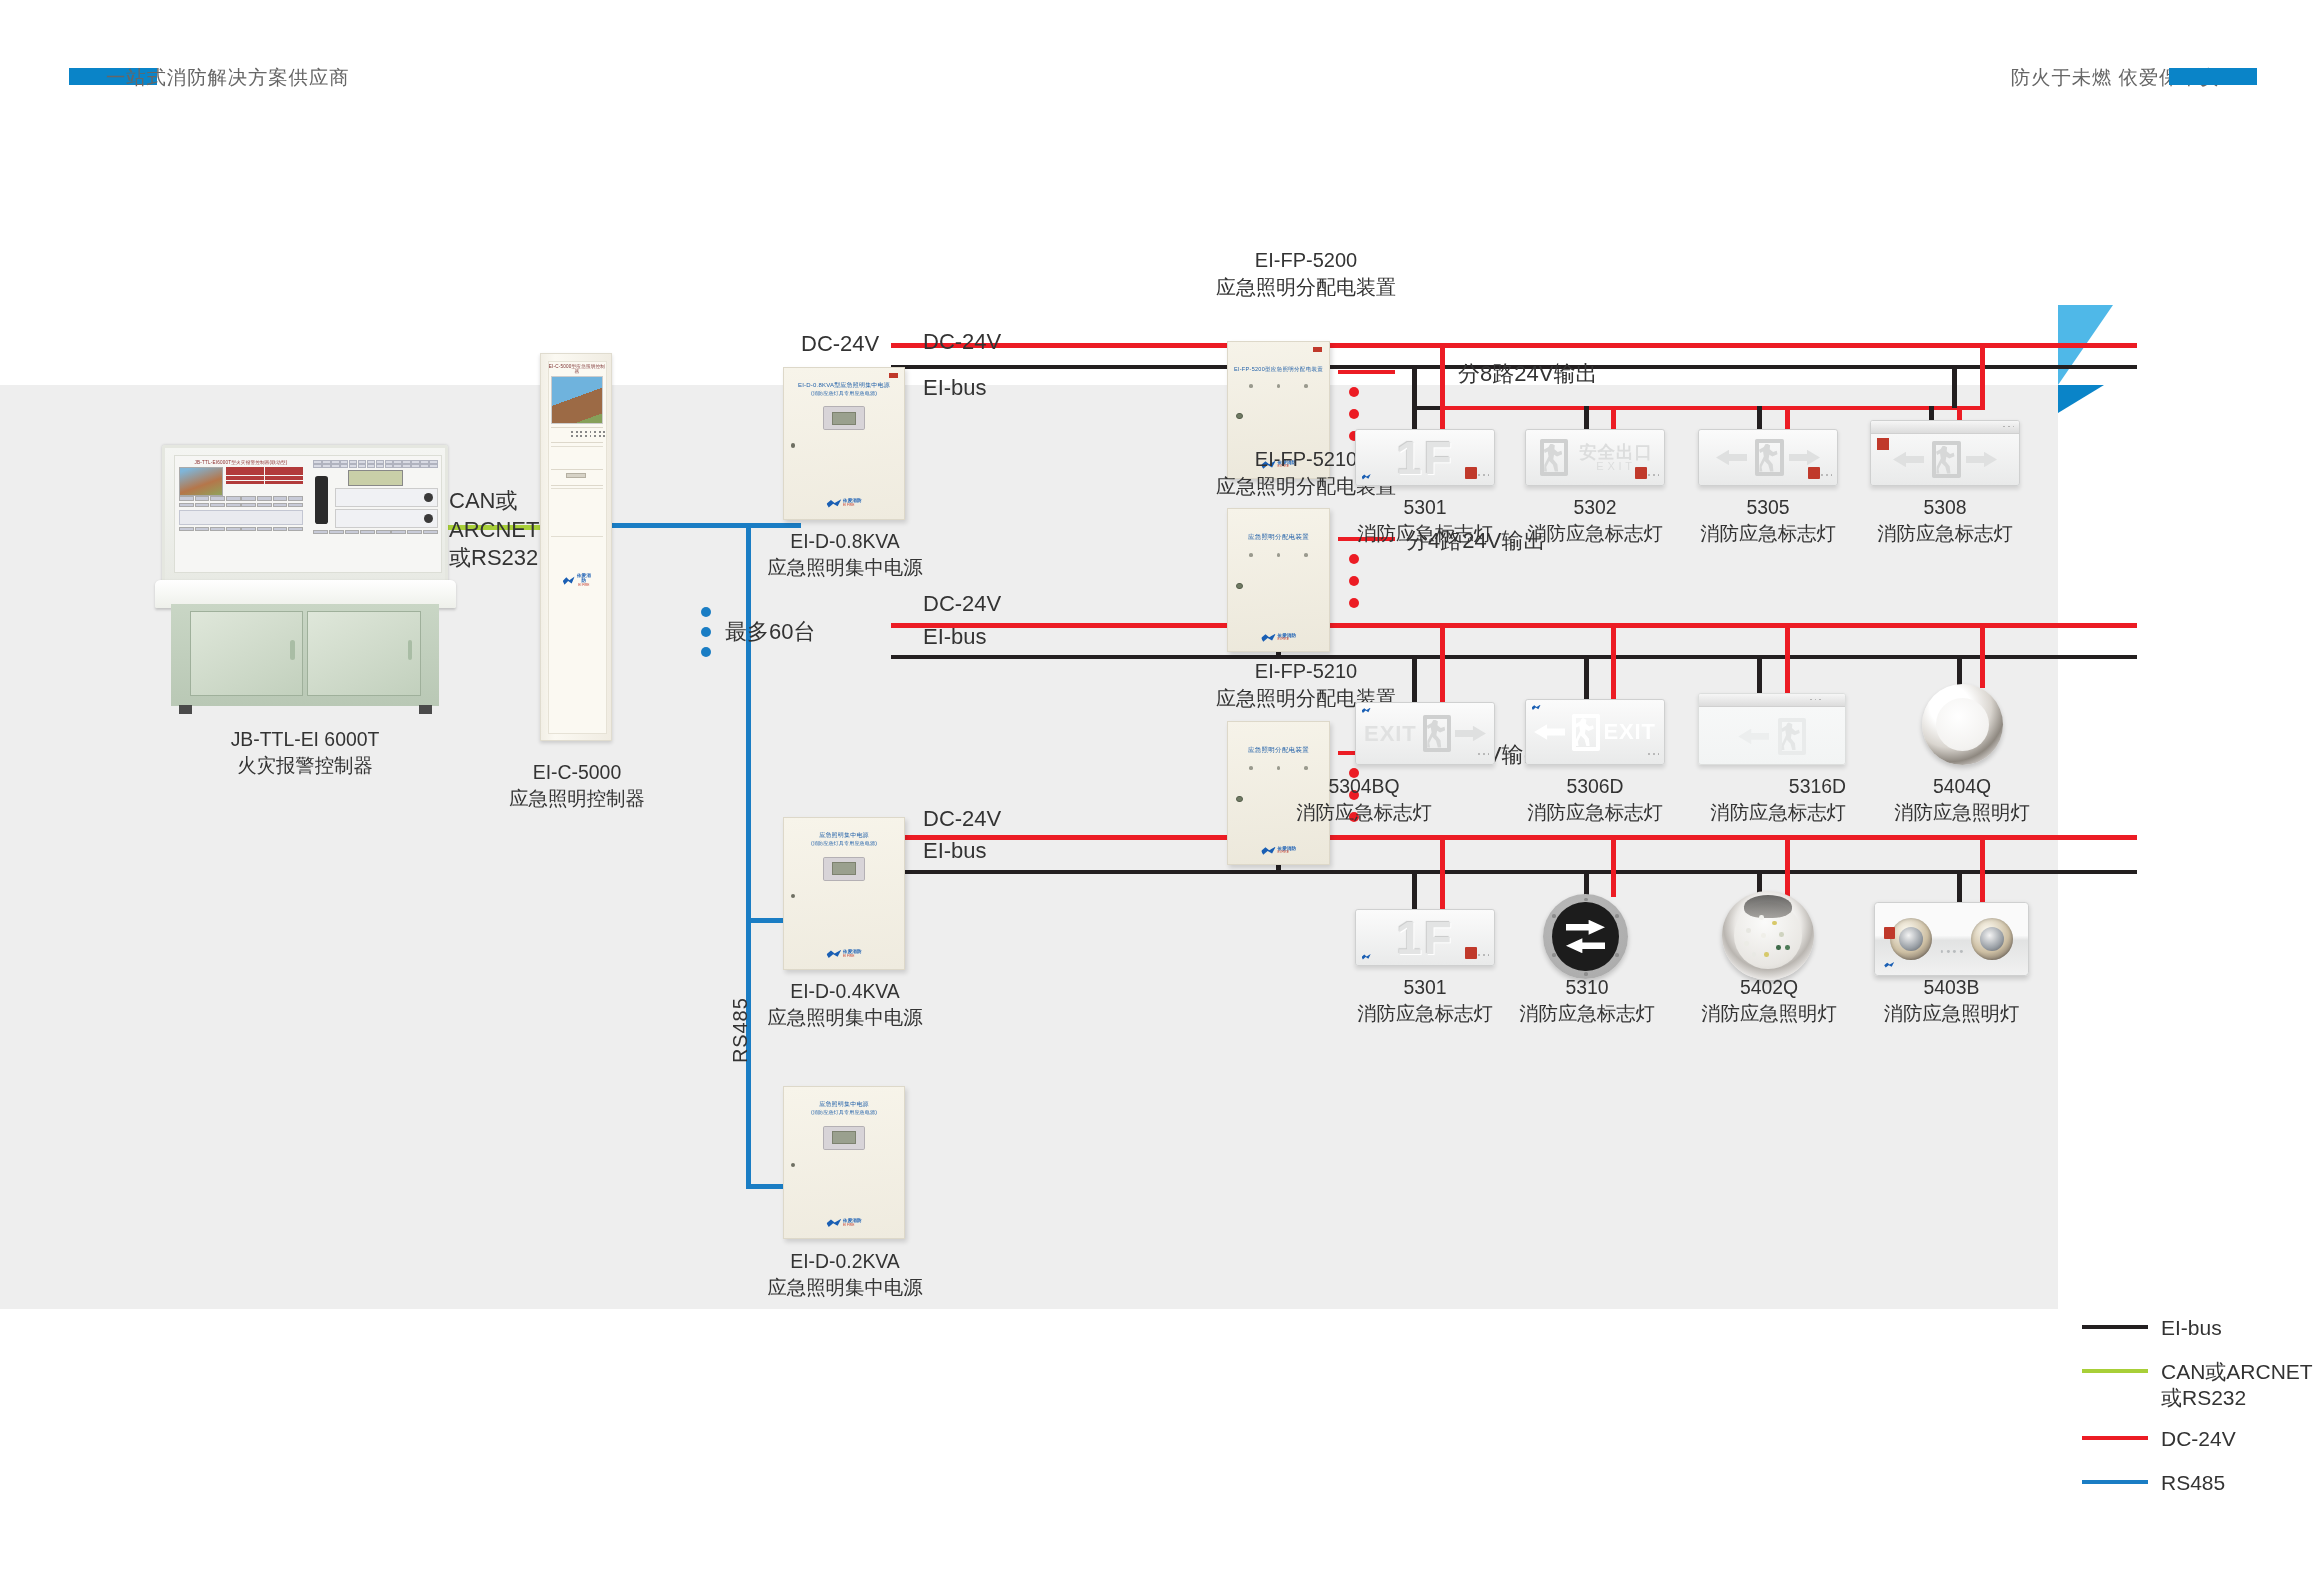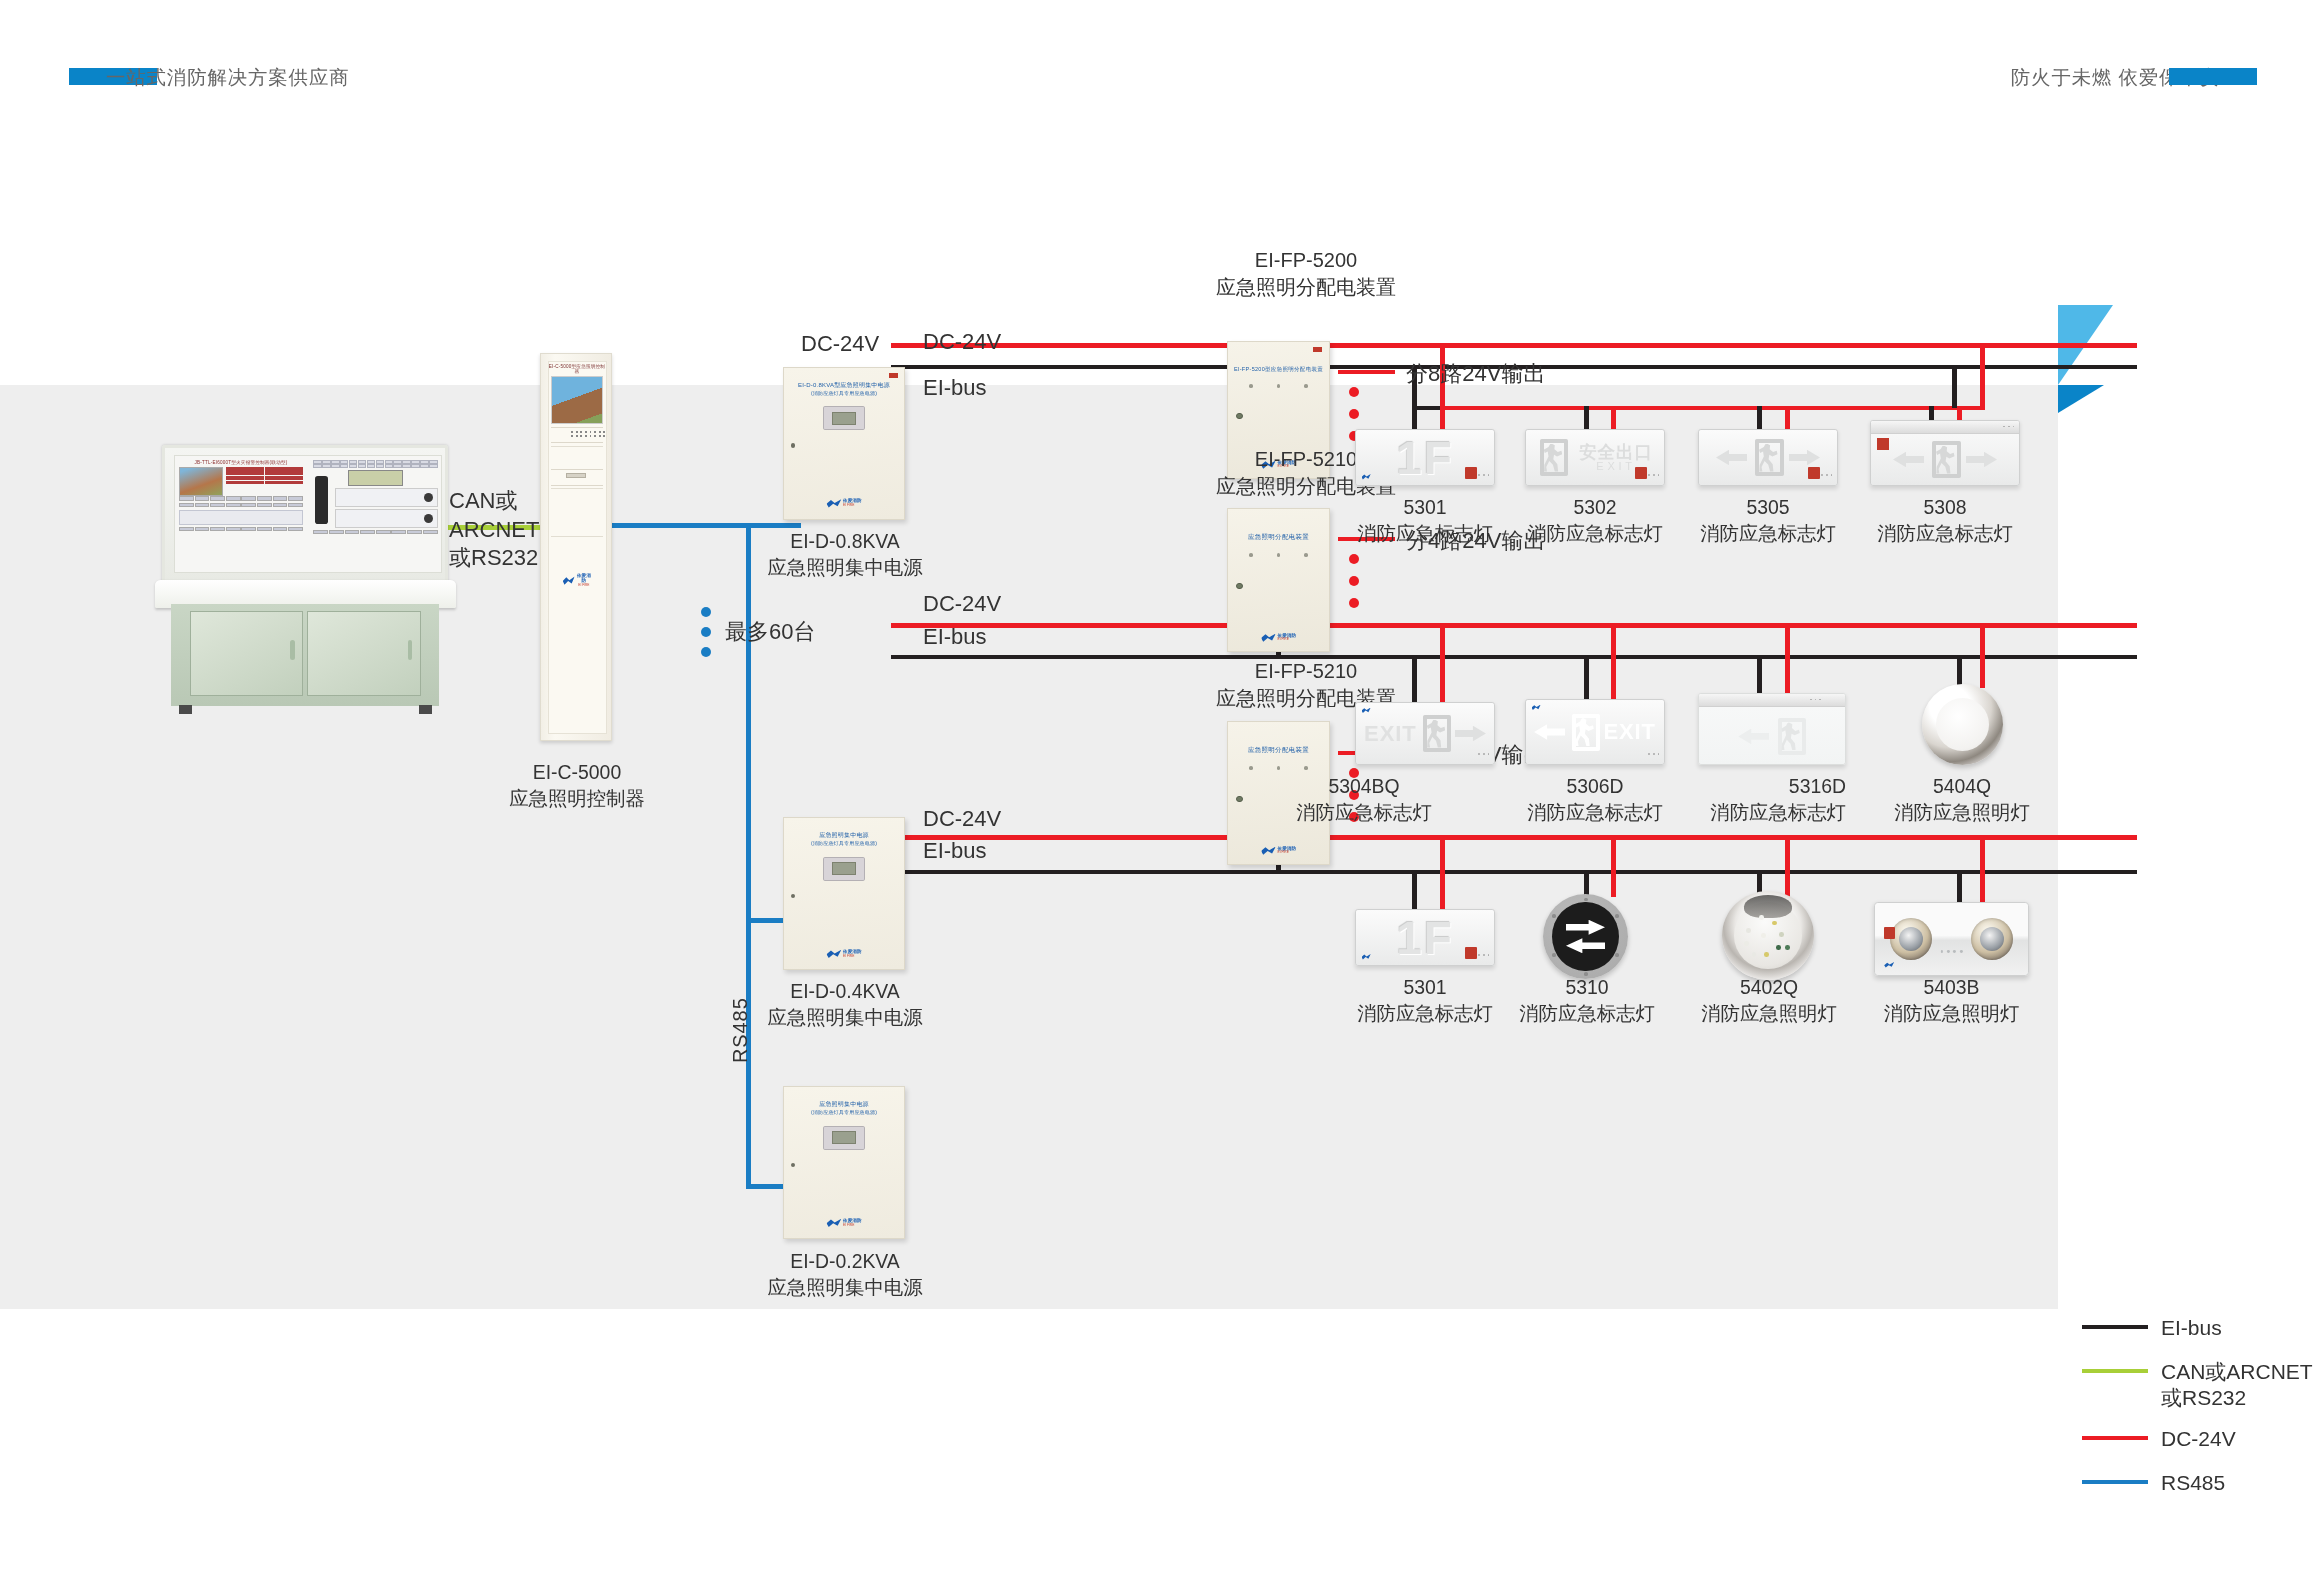--- a/index.html
+++ b/index.html
@@ -513,20 +513,24 @@
         <div class="console-doors">
           <div class="console-door"></div>
           <div class="console-door"></div>
         </div>
       </div>
       <div class="console-legs">
         <span style="left:0;"></span>
           <span style="right:0;"></span>
       </div>
     </div>
+    <div class="cap" style="left:162px; top:341px; width:286px;">
+      <div>JB-TTL-EI 6000T</div>
+      <div>火灾报警控制器</div>
+    </div>
 
     <div class="lbl" style="left:449px; top:102px;">
       <div>CAN或</div>
       <div>ARCNET</div>
       <div>或RS232</div>
     </div>
 
     <div class="cab5000" style="left:540px; top:-32px;">
       <div class="cab5000-inner">
         <div class="cab5000-label">EI-C-5000型应急照明控制器</div>
@@ -693,21 +697,21 @@
       </div>
     </div>
     <div class="outmark" style="left:1338px; top:-14.8px;">
       <div class="bar"></div>
       <div class="dots">
           <i></i>
           <i></i>
           <i></i>
         </div>
     </div>
-    <div class="lbl" style="left:1406px; top:-25px;">分8路24V输出</div>
+    <div class="lbl" style="left:1458px; top:-25px;">分8路24V输出</div>
 
     <div class="cap big" style="left:1195px; top:61px; width:222px;">
       <div>EI-FP-5210</div>
       <div>应急照明分配电装置</div>
     </div>
     <div class="fpbox" style="left:1227px; top:123px; width:103px; height:144px;">
       <div class="fp-title">应急照明分配电装置</div>
       <div class="fp-leds">
           <i></i>
           <i></i>

